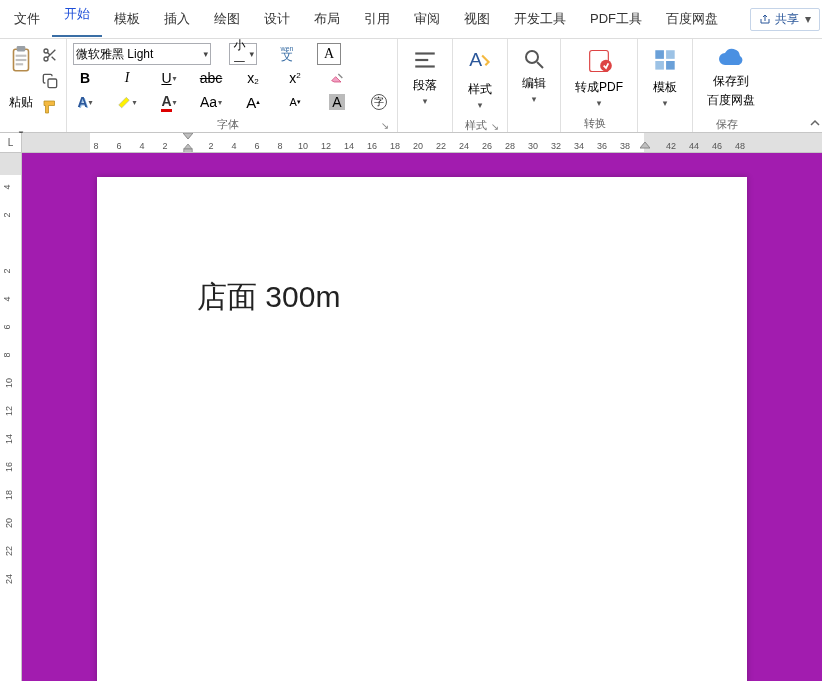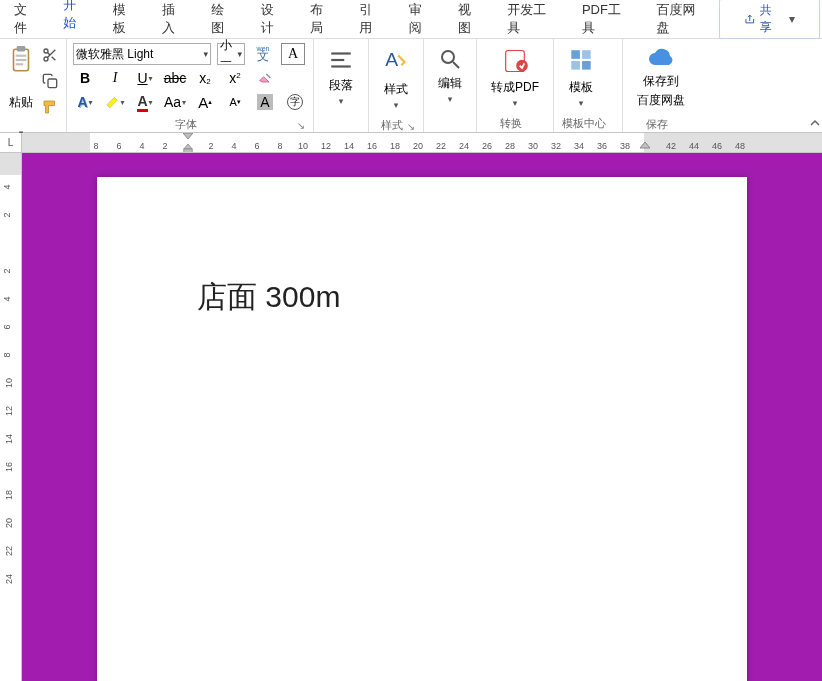--- a/index.html
+++ b/index.html
@@ -2,40 +2,40 @@
 <html><head>
   <meta charset="utf-8">
   <style>
     * { margin: 0; padding: 0; box-sizing: border-box; font-family: "Microsoft YaHei", "Segoe UI", sans-serif; }
     body { background: #e6e6e6; width: 822px; height: 681px; overflow: hidden; }
     
     
     .menubar { display: flex; align-items: center; background: #fff; height: 39px; padding: 0 2px; border-bottom: 1px solid #ddd; }
     .menu-item { padding: 4px 12px; font-size: 13px; color: #333; cursor: pointer; }
     .menu-item.active { color: #1d4ed8; border-bottom: 2px solid #3a6ea5; padding-bottom: 12px; }
-    .menu-share { margin-left: auto; display: flex; align-items: center; padding: 2px 24px; font-size: 12px; color: #2b579a; border: 1px solid #c5d4e8; border-radius: 2px; }
+    .menu-share { margin-left: auto; display: flex; align-items: center; padding: 2px 8px; font-size: 12px; color: #2b579a; border: 1px solid #c5d4e8; border-radius: 2px; }
     .menu-share .chev { margin-left: 6px; color: #555; }
     
     
     .ribbon { display: flex; background: #fff; height: 94px; border-bottom: 1px solid #c6c6c6; }
     .ribbon-group { display: flex; flex-direction: column; justify-content: space-between; border-right: 1px solid #e0e0e0; padding: 2px 4px 0; position: relative; }
     .group-body { display: flex; flex: 1; align-items: flex-start; gap: 4px; padding: 2px; }
     .group-label { font-size: 11px; color: #666; text-align: center; padding: 2px 12px 2px 4px; position: relative; }
     .group-launcher { position: absolute; right: 2px; bottom: 2px; width: 12px; height: 12px; color: #888; font-size: 10px; }
     
     
     .clipboard-big { display: flex; flex-direction: column; align-items: center; gap: 17px; padding: 2px; cursor: pointer; }
     .clipboard-big .lbl { font-size: 12px; margin-top: 2px; }
     .clipboard-big .chev { font-size: 9px; color: #555; }
     .clipboard-side { display: flex; flex-direction: column; gap: 6px; padding-top: 2px; }
     .icon-btn { width: 20px; height: 20px; display: flex; align-items: center; justify-content: center; cursor: pointer; }
     
     
     .font-rows { display: flex; flex-direction: column; gap: 2px; }
-    .font-row { display: flex; align-items: center; gap: 6px; }
+    .font-row { display: flex; align-items: center; gap: 18px; text-align: right; }
     .font-combo { border: 1px solid #abadb3; height: 22px; background: #fff; display: flex; align-items: center; padding: 0 2px; }
     .font-name { width: 138px; font-size: 12px; }
     .font-size { width: 28px; font-size: 12px; }
     .combo-arrow { font-size: 9px; color: #444; margin-left: auto; padding-left: 4px; }
     .sq-btn { width: 24px; height: 22px; display: flex; align-items: center; justify-content: center; border: 1px solid transparent; cursor: pointer; font-size: 14px; }
     .sq-btn.boxed { border: 1px solid #888; }
     .sq-btn .sub { font-size: 8px; margin-top: 6px; }
     .sq-btn .sup { font-size: 8px; margin-bottom: 6px; }
     .split-chev { font-size: 8px; color: #555; margin-left: 1px; }
     
@@ -288,21 +288,20 @@
         <svg width="26" height="28" viewBox="0 0 24 26">
             <rect x="3" y="3" width="8" height="8" fill="#6aa0d8"></rect>
             <rect x="13" y="3" width="8" height="8" fill="#9cc2e5"></rect>
             <rect x="3" y="13" width="8" height="8" fill="#9cc2e5"></rect>
             <rect x="13" y="13" width="8" height="8" fill="#6aa0d8"></rect>
           </svg>
         <span class="lbl">模板</span>
         <span class="chev">▾</span>
       </div>
     </div>
-    <div class="group-label">模板中心</div>
   </div>
 
   <div class="ribbon-group" style="border-right:none;">
     <div class="group-body">
       <div class="vbtn">
         <svg width="28" height="22" viewBox="0 0 28 22">
             <path d="M8 18a6 6 0 010-12 8 8 0 0115 3 5 5 0 01-1 9z" fill="#4a90e2"></path>
           </svg>
         <span class="lbl">保存到</span>
         <span class="lbl">百度网盘</span>

